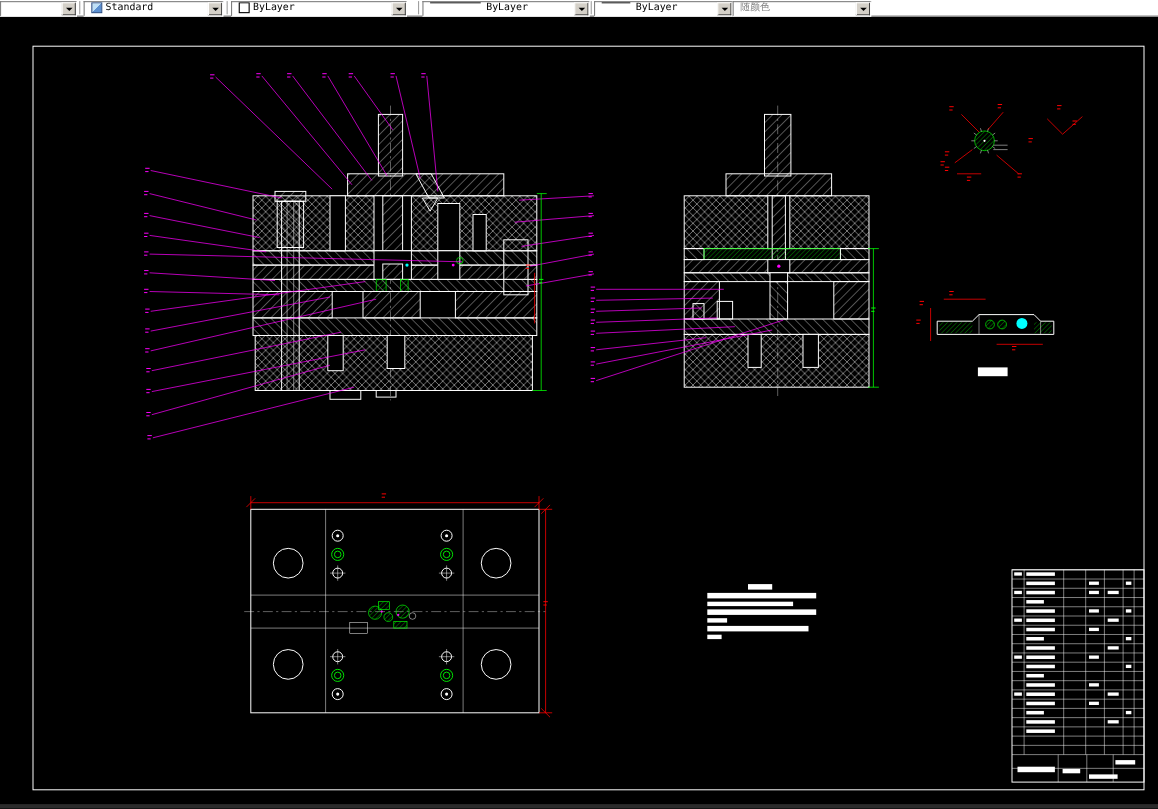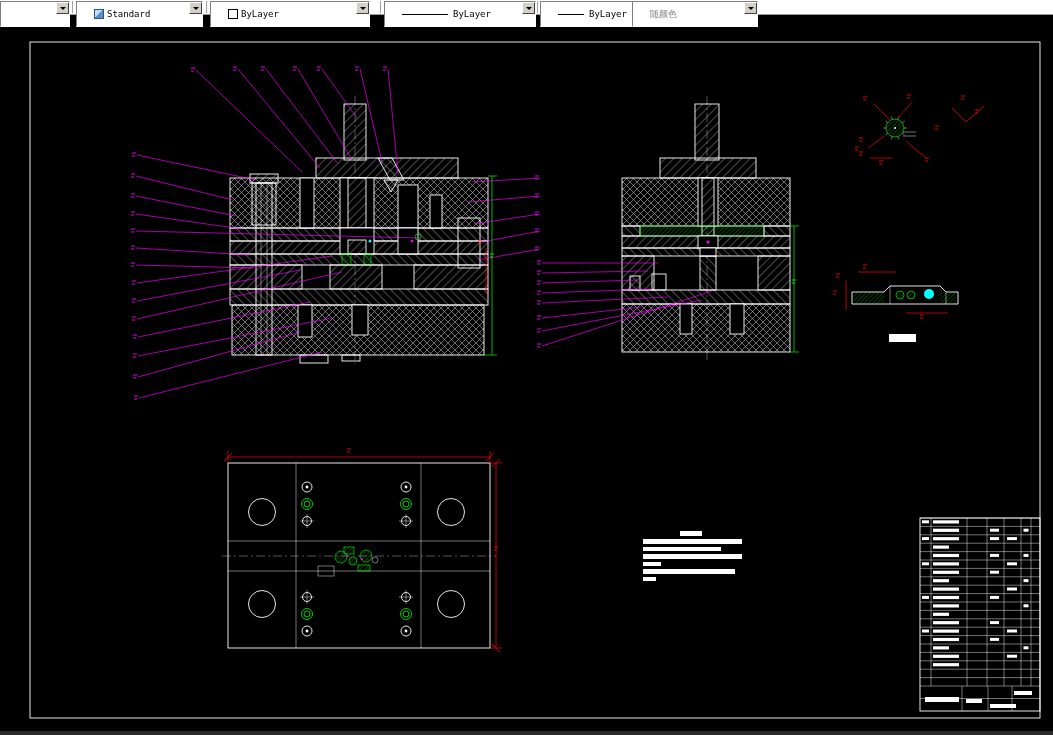--- a/index.html
+++ b/index.html
@@ -10,24 +10,24 @@
   :root{
     --c-leader:#ff00ff; --c-dim-green:#00ff00; --c-dim-red:#ff0000;
     --c-accent-cyan:#00ffff; --c-drawing-line:#ffffff;
   }
   
   .toolbar{
     position:absolute;top:0;left:0;width:1053px;height:14px;
     background:#ffffff;border-bottom:1px solid #9a9a9a;z-index:5;
   }
   .combo{
-    position:absolute;top:1px;height:26px;background:#fff;
+    position:absolute;top:1px;height:14px;background:#fff;
     border:1px solid;border-color:#7f7f7f #ffffff #ffffff #7f7f7f;
-    box-sizing:border-box;display:flex;align-items:center;
-    font-size:9px;line-height:10px;color:#000;padding-left:17px;overflow:hidden;
+    box-sizing:border-box;display:flex;
+    font-size:9px;line-height:10px;color:#000;padding-left:6px;overflow:hidden;
   }
   .combo .val{white-space:nowrap;font-family:"DejaVu Sans Mono","Liberation Mono",monospace;font-size:9px;}
   .combo.disabled .val{color:#808080;}
   .arrow{
     position:absolute;right:0;top:0;width:11px;height:10px;background:#d4d0c8;
     border:1px solid;border-color:#ffffff #404040 #404040 #ffffff;
     display:flex;align-items:center;justify-content:center;
   }
   .arrow i{
     display:block;width:0;height:0;border:3px solid transparent;border-top-color:#000;margin-top:3px;
@@ -91,21 +91,21 @@
   </div>
   <div class="sep" style="left:537px"></div>
   <div class="combo" style="left:540px;width:126px">
     <span class="ltline short"></span>
     <span class="val">ByLayer</span>
     <span class="arrow">
         <i></i>
       </span>
   </div>
   <div class="sep" style="left:667px"></div>
-  <div class="combo disabled" style="left:632px;width:126px">
+  <div class="combo disabled" style="left:666px;width:126px">
     <span class="val">随颜色</span>
     <span class="arrow">
         <i></i>
       </span>
   </div>
 </div>
 
 <svg id="cad" width="1053" height="735" viewBox="0 0 1053 735">
   <defs>
     <pattern id="h1" patternUnits="userSpaceOnUse" width="6" height="6" patternTransform="rotate(45)">

